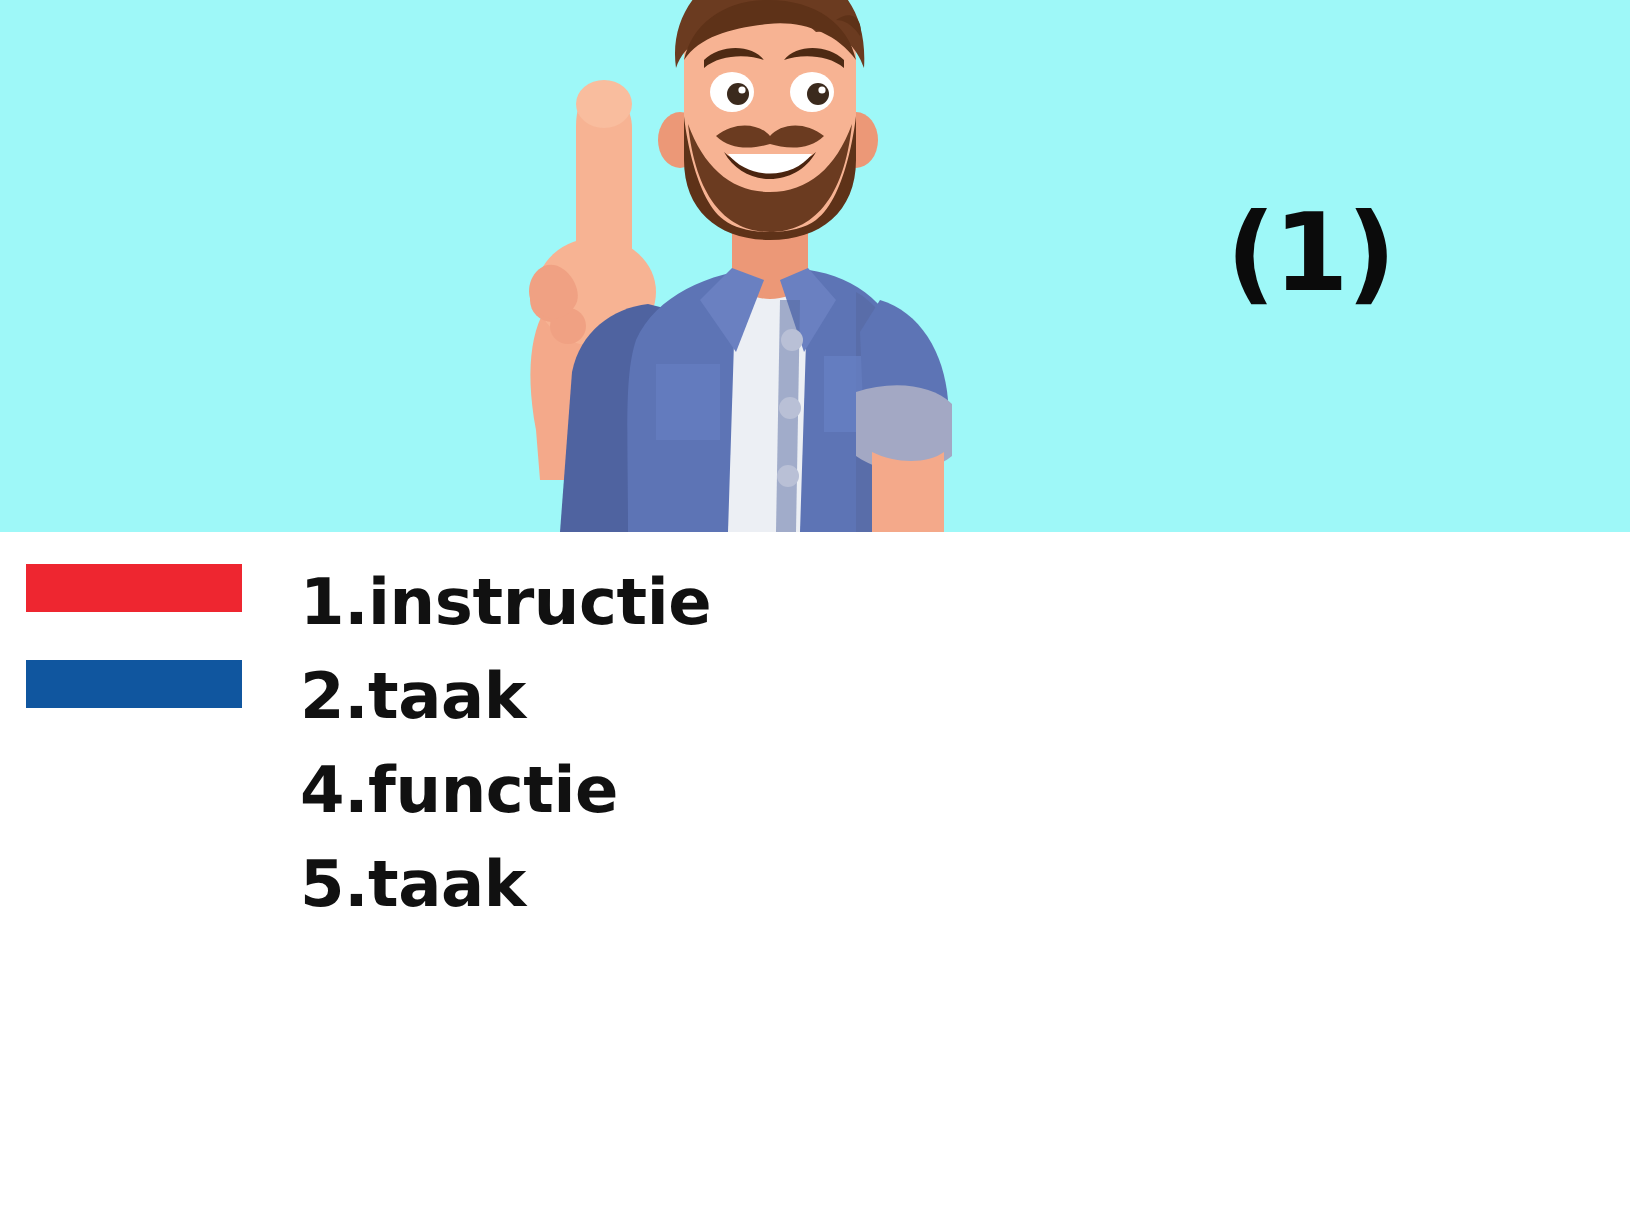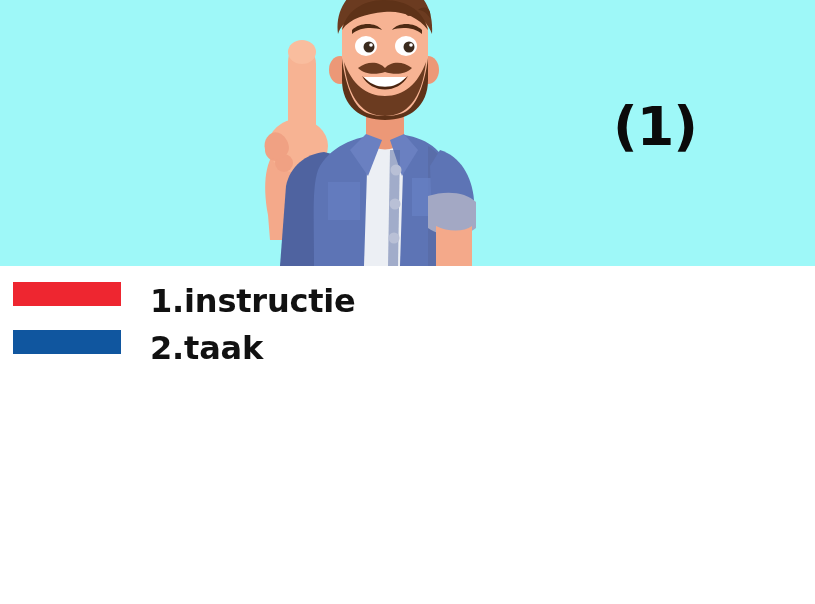--- a/index.html
+++ b/index.html
@@ -218,16 +218,22 @@
       <div class="stripe stripe-blue"></div>
     </div>
 
     <ul class="word-list">
       <li>
         <span class="num">1.</span><span>instructie</span>
       </li>
       <li>
         <span class="num">2.</span><span>taak</span>
       </li>
+      <li>
+        <span class="num">4.</span><span>functie</span>
+      </li>
+      <li>
+        <span class="num">5.</span><span>taak</span>
+      </li>
     </ul>
 
   </div>
 </div>
 
 </body></html>

